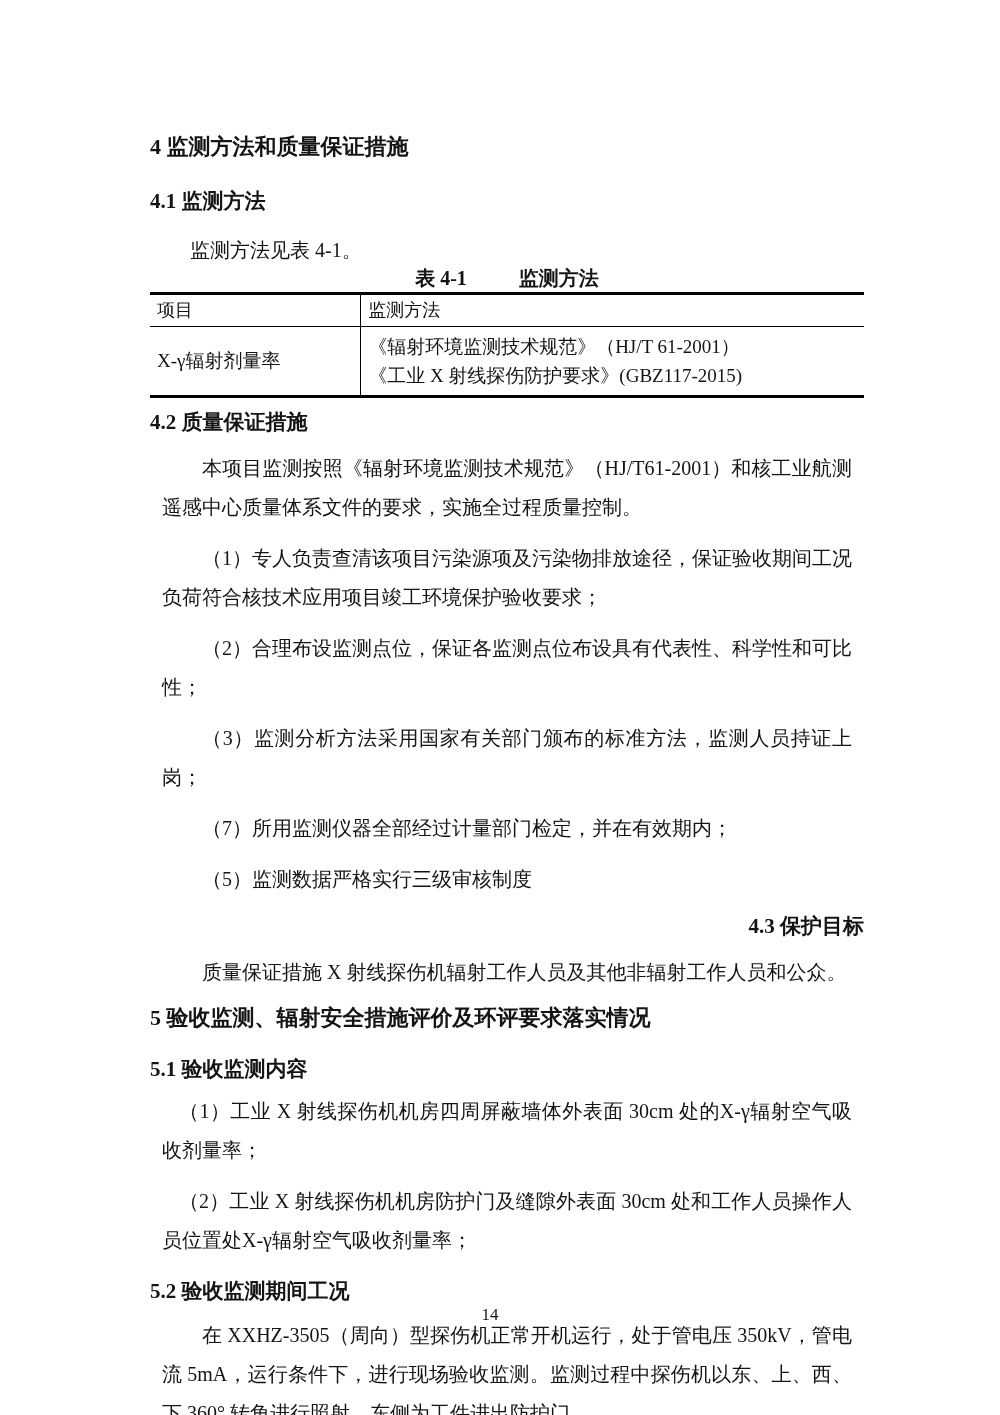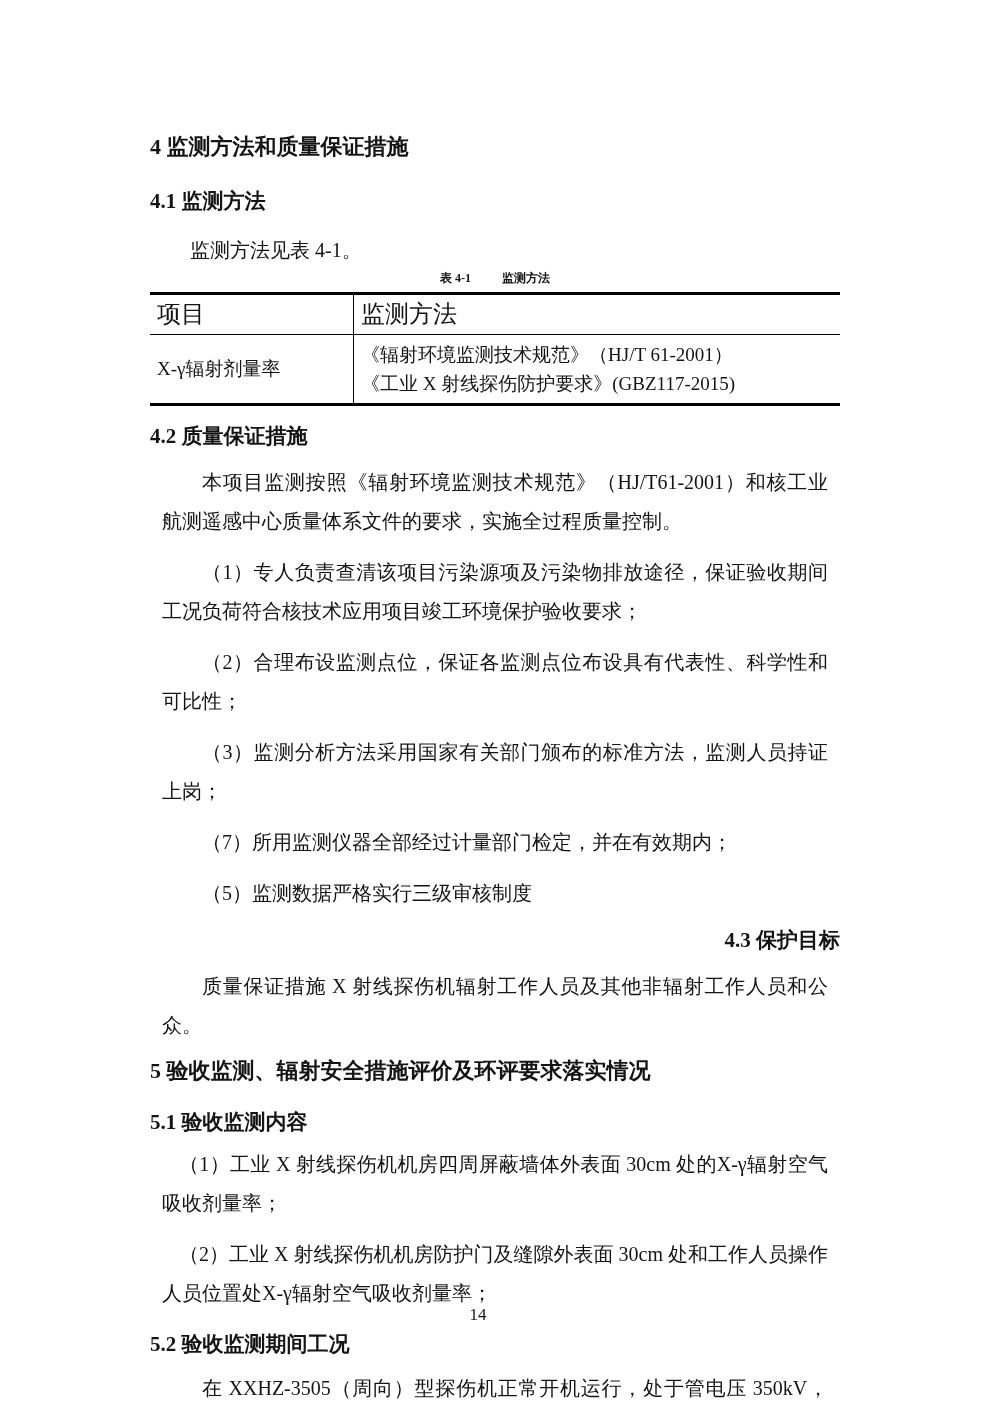--- a/index.html
+++ b/index.html
@@ -4,20 +4,21 @@
 <style>
   html, body { margin: 0; padding: 0; background: #ffffff; }
   .page {
     position: relative;
     width: 956px;
     height: 1415px;
     background: #ffffff;
     color: #141414;
     font-family: "Liberation Serif", "DejaVu Serif", serif;
     overflow: hidden;
+    padding-left: 24px;
   }
   .content {
     position: absolute;
     left: 150px;
     right: 116px;
     top: 0;
     padding-top: 133px;
   }
   .h-major {
     font-size: 22px;
@@ -25,21 +26,21 @@
     font-weight: bold;
     margin: 0;
   }
   .h-minor {
     font-size: 21px;
     line-height: 26px;
     font-weight: bold;
     margin: 0;
   }
   .h-41 { margin-top: 28px; }
-  .h-42 { margin-top: 17px; }
+  .h-42 { margin-top: 11px; }
   .h-43 { margin-top: 14px; text-align: right; }
   .h-5  { margin-top: 12px; line-height: 28px; }
   .h-51 { margin-top: 24px; }
   .h-52 { margin-top: 18px; }
 
   .para {
     font-size: 20px;
     line-height: 39px;
     margin: 12px;
     text-align: justify;
@@ -53,36 +54,36 @@
   }
   .para-42 { margin-top: 14px; }
   .para-43 { margin-top: 14px; }
   .para-51 { text-indent: 0.85em; }
   .para-51-first { margin-top: 10px; }
   .para-52 { margin-top: 12px; }
 
   .tbl-caption {
     margin-top: 2px;
     text-align: center;
-    font-size: 12px;
+    font-size: 20px;
     font-weight: bold;
     line-height: 25px;
   }
   .tbl-caption .cap-title { margin-left: 2.6em; }
 
   table.method-table {
     width: 100%;
     border-collapse: collapse;
     margin-top: 1px;
     border-top: 3px solid #000;
     border-bottom: 3px solid #000;
   }
   table.method-table th {
     font-weight: normal;
-    font-size: 24px;
+    font-size: 18px;
     text-align: left;
     padding: 3px 7px 4px;
     border-bottom: 1.5px solid #000;
   }
   table.method-table td {
     font-size: 19px;
     text-align: left;
     vertical-align: middle;
     padding: 5px 7px;
   }

